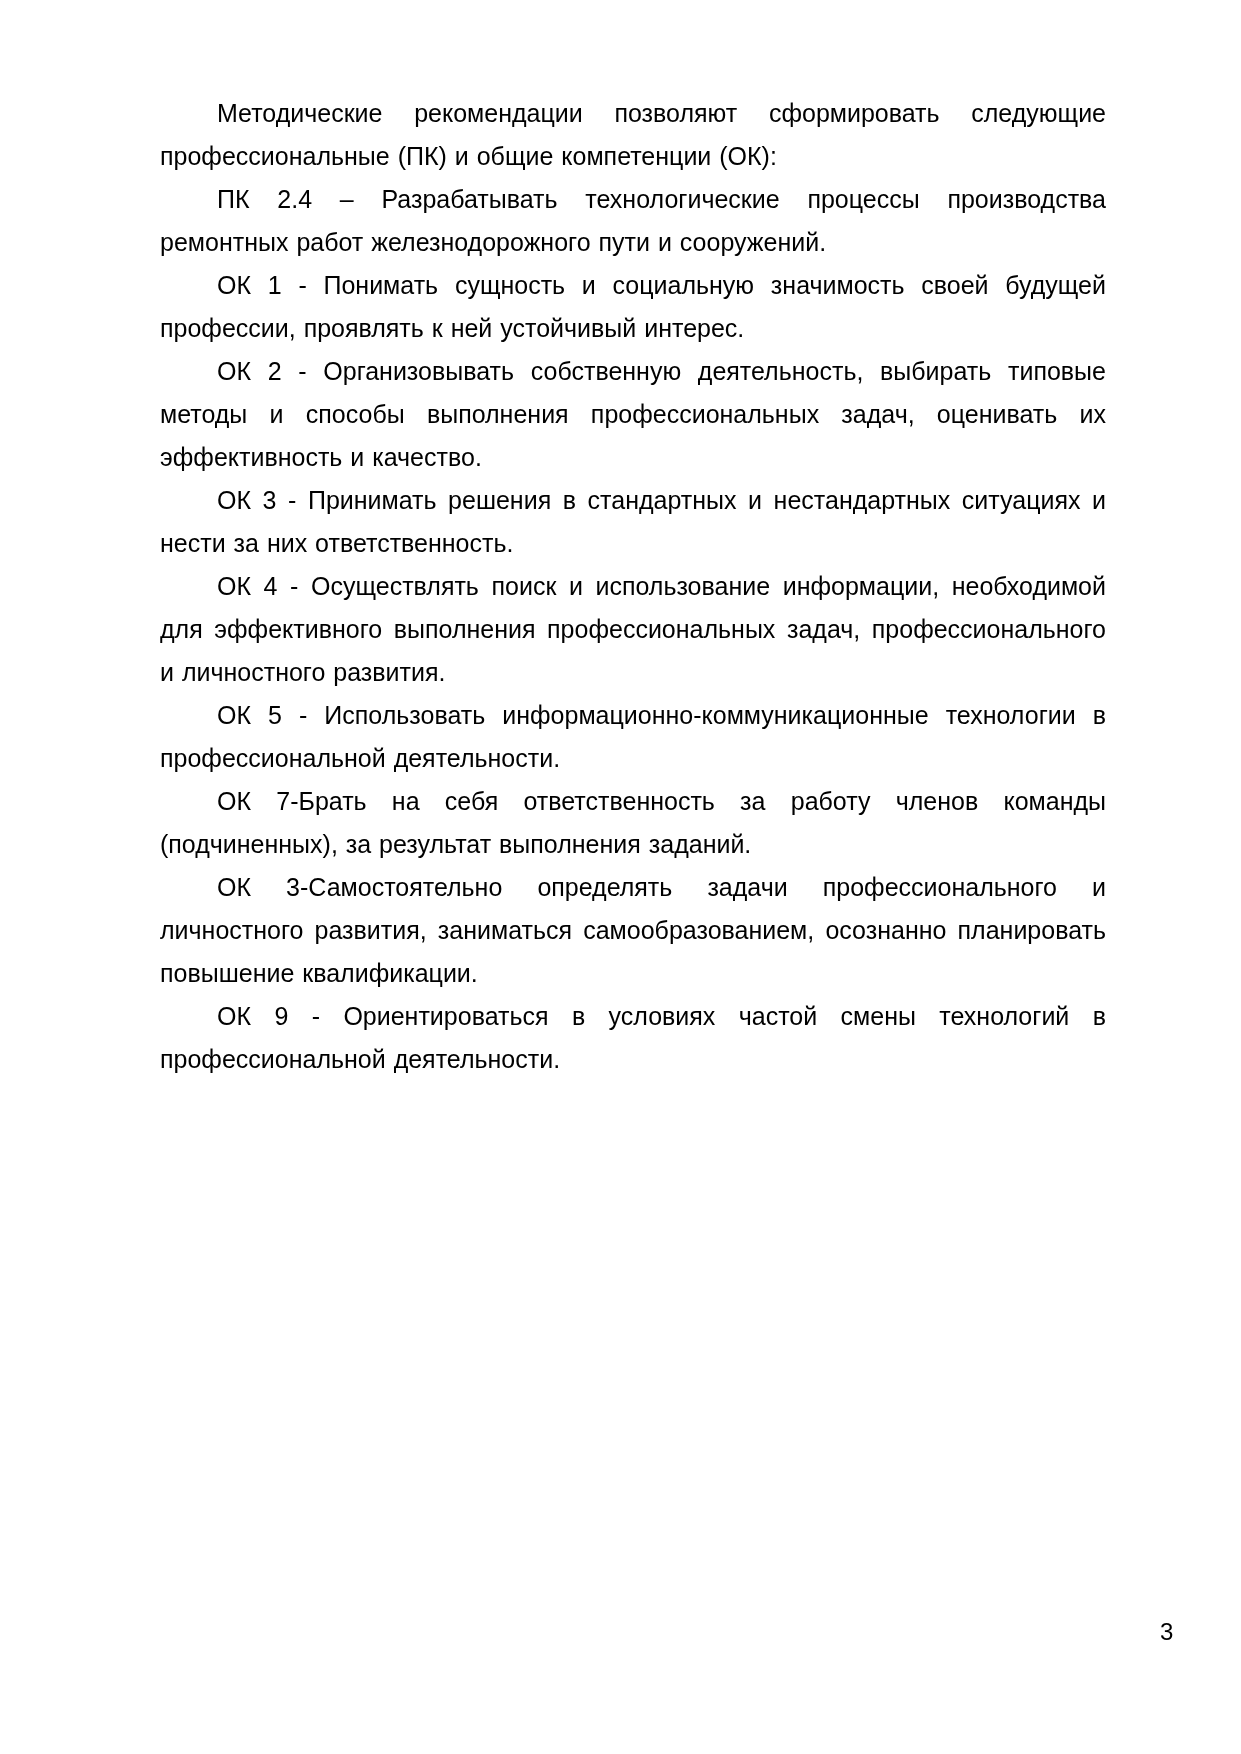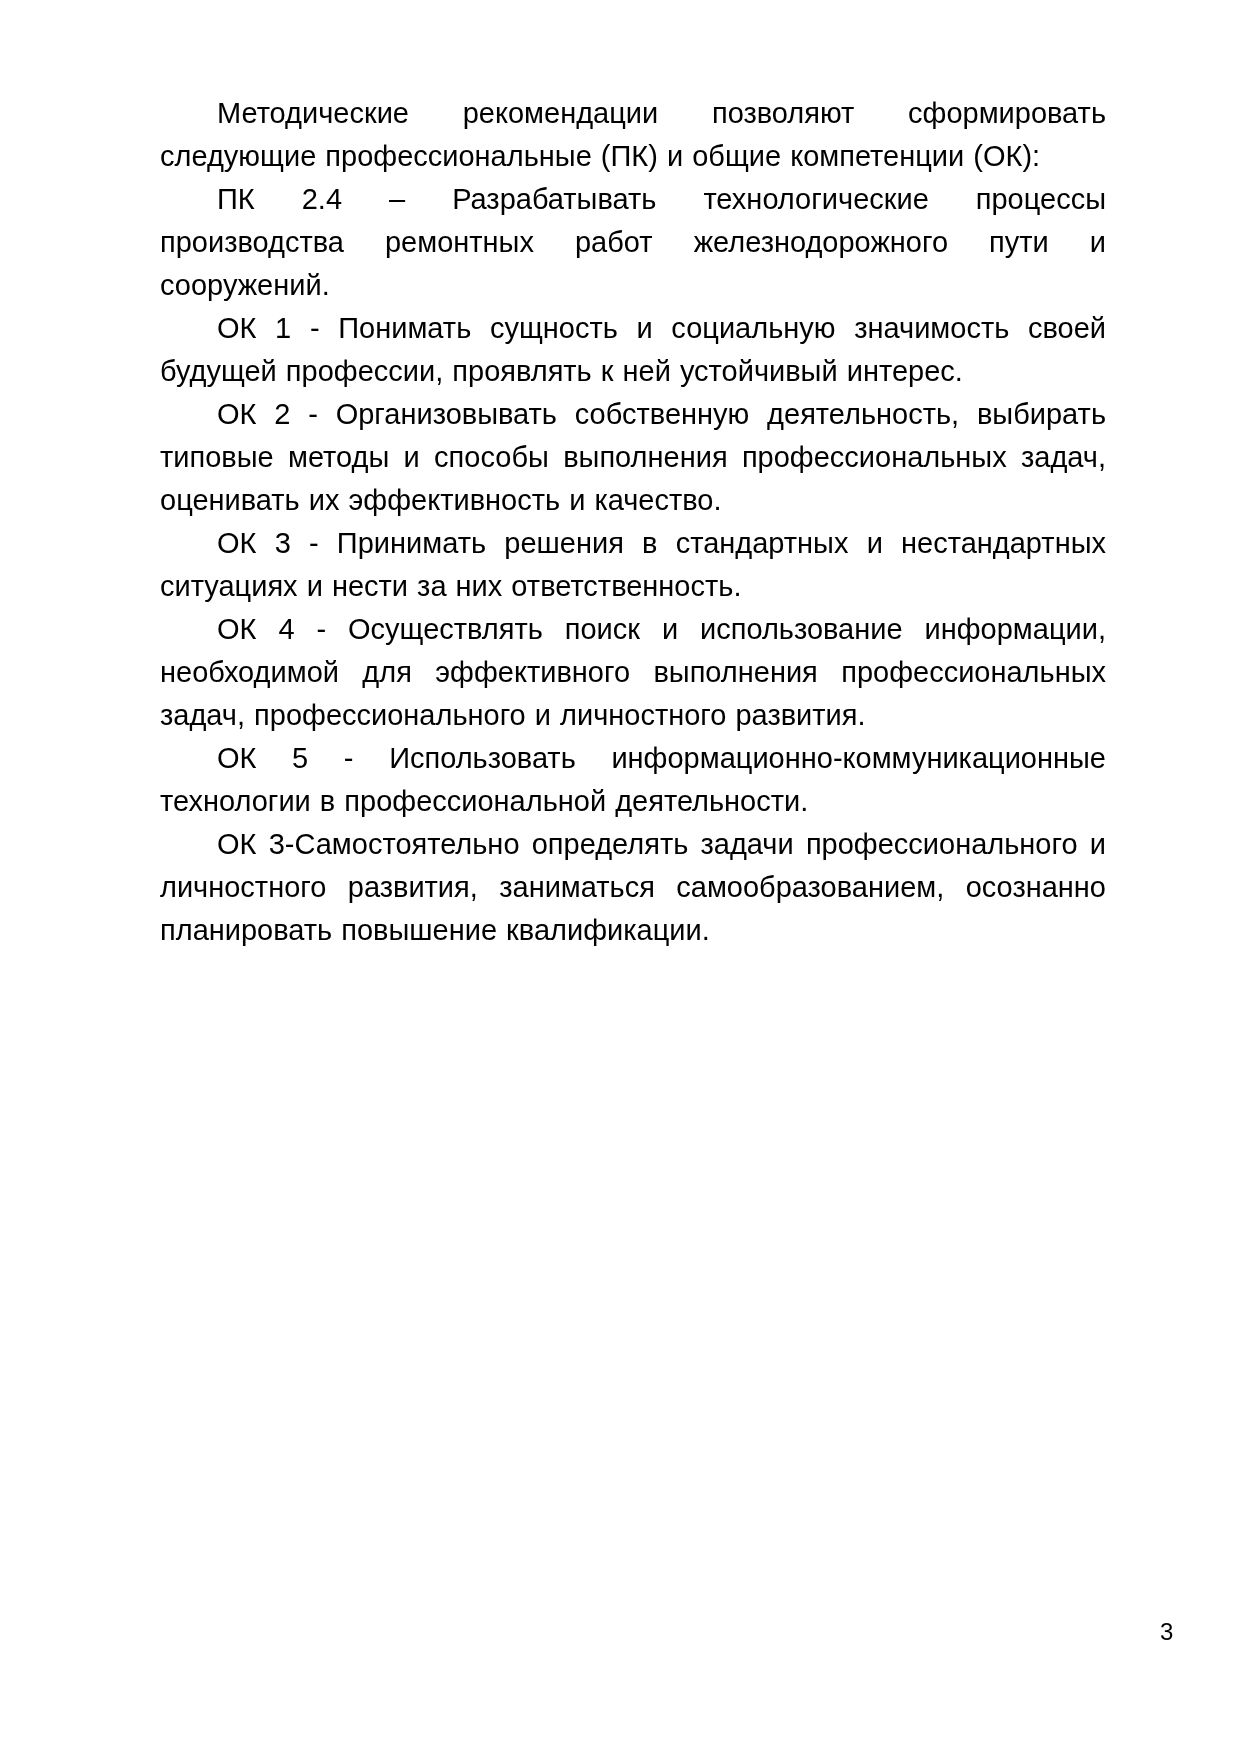--- a/index.html
+++ b/index.html
@@ -22,21 +22,21 @@
     background: #ffffff;
   }
   .content {
     position: absolute;
     left: 160px;
     top: 92px;
     width: 946px;
   }
   .content p {
     margin: 0;
-    font-size: 29px;
+    font-size: 25px;
     line-height: 43px;
     text-align: justify;
     text-indent: 57px;
     font-weight: 400;
     color: #000000;
     word-spacing: 1px;
   }
   .page-number {
     position: absolute;
     left: 1160px;
@@ -52,17 +52,19 @@
 
 <div class="page">
   <div class="content">
     <p>Методические рекомендации позволяют сформировать следующие профессиональные (ПК) и общие компетенции (ОК):</p>
     <p>ПК 2.4 – Разрабатывать технологические процессы производства ремонтных работ железнодорожного пути и сооружений.</p>
     <p>ОК 1 - Понимать сущность и социальную значимость своей будущей профессии, проявлять к ней устойчивый интерес.</p>
     <p>ОК 2 - Организовывать собственную деятельность, выбирать типовые методы и способы выполнения профессиональных задач, оценивать их эффективность и качество.</p>
     <p>ОК 3 - Принимать решения в стандартных и нестандартных ситуациях и нести за них ответственность.</p>
     <p>ОК 4 - Осуществлять поиск и использование информации, необходимой для эффективного выполнения профессиональных задач, профессионального и личностного развития.</p>
     <p>ОК 5 - Использовать информационно-коммуникационные технологии в профессиональной деятельности.</p>
+    <p>ОК 7-Брать на себя ответственность за работу членов команды (подчиненных), за результат выполнения заданий.</p>
     <p>ОК 3-Самостоятельно определять задачи профессионального и личностного развития, заниматься самообразованием, осознанно планировать повышение квалификации.</p>
+    <p>ОК 9 - Ориентироваться в условиях частой смены технологий в профессиональной деятельности.</p>
   </div>
 
   <div class="page-number">3</div>
 </div>
 
 </body></html>

